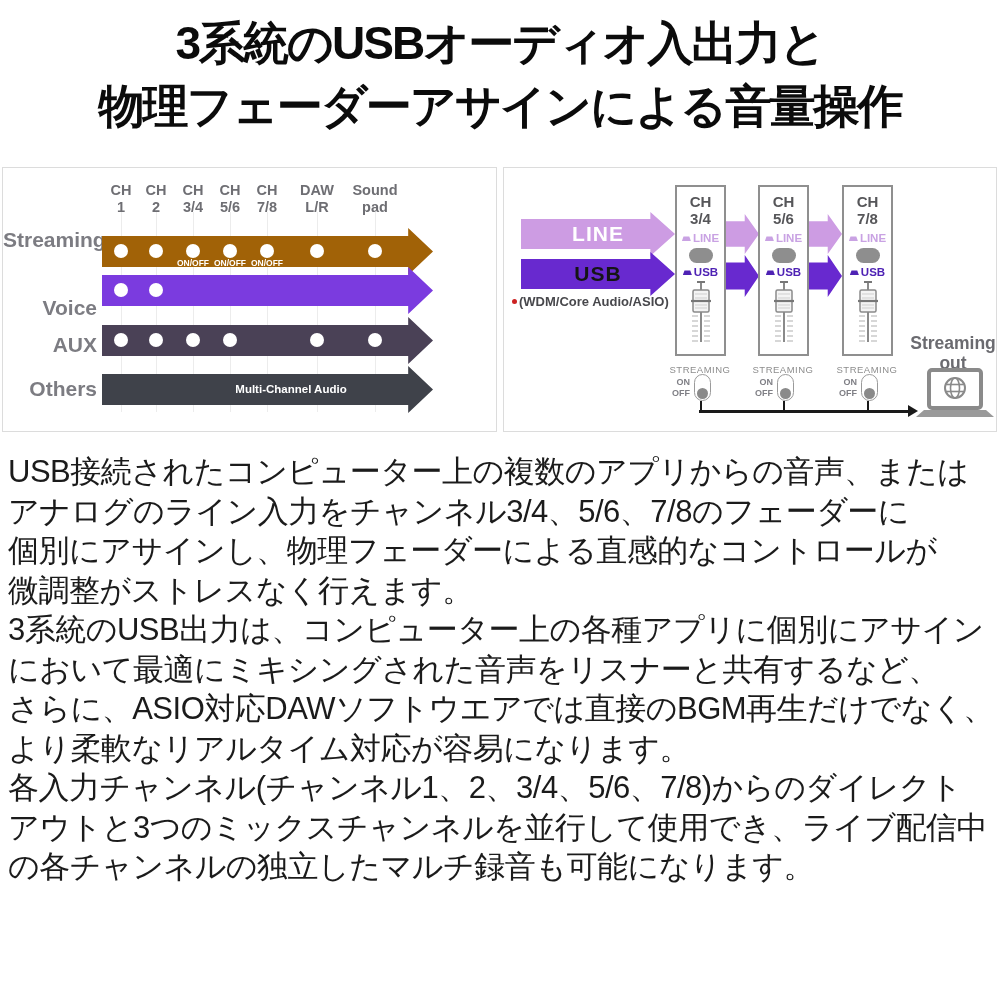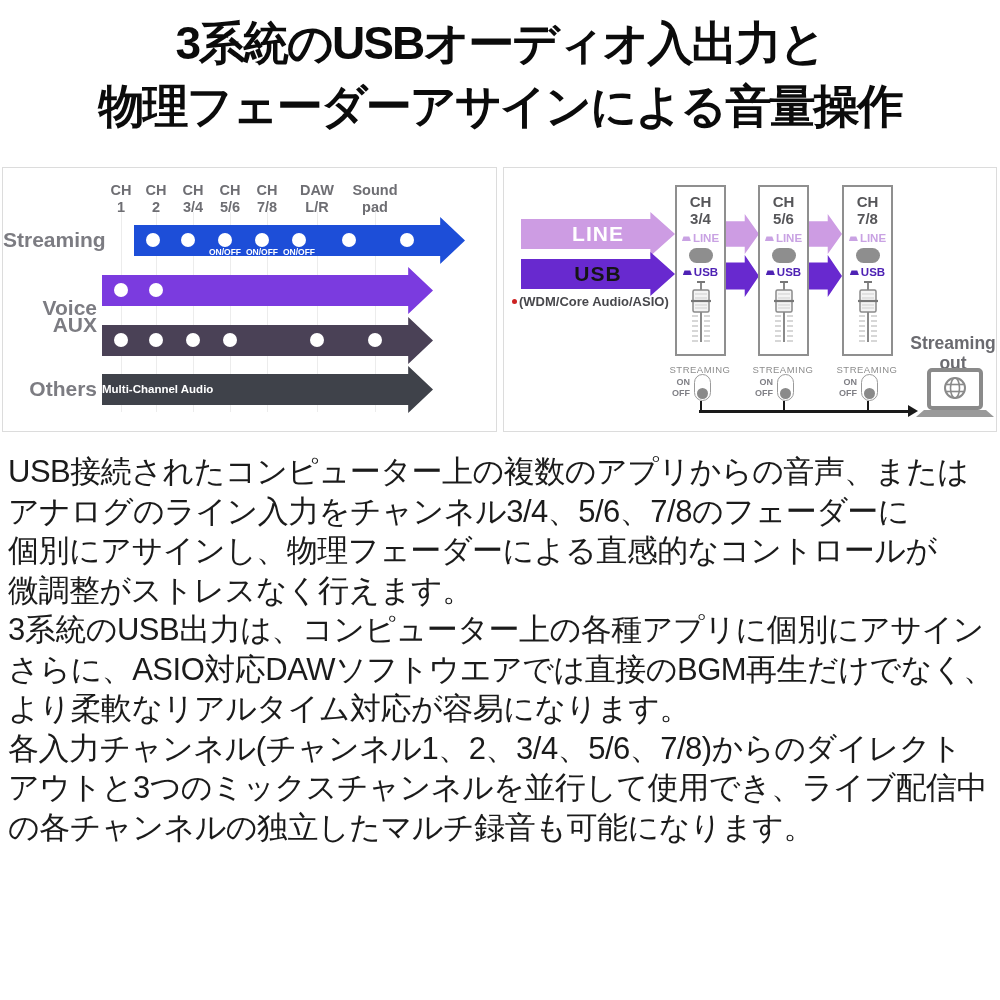--- a/index.html
+++ b/index.html
@@ -13,21 +13,21 @@
   .panel-left{left:2px;width:495px;}
   .panel-right{left:503px;width:494px;}
   
   .col-head{position:absolute;top:14px;width:50px;text-align:center;font-size:14.5px;font-weight:bold;
             color:#6e6e73;line-height:17px;}
   .gridline{position:absolute;top:44px;height:200px;width:1px;background:#ececec;}
   .bar{position:absolute;left:99px;width:331px;height:47px;
        clip-path:polygon(0 17%,92.5% 17%,92.5% 0,100% 50%,92.5% 100%,92.5% 83%,0 83%);}
   .dot{position:absolute;top:16px;width:14px;height:14px;border-radius:50%;background:#fff;}
   .onoff{position:absolute;top:30px;width:34px;text-align:center;font-size:8.5px;font-weight:bold;color:#fff;}
-  .bar-text{position:absolute;left:0;top:17px;width:306px;font-size:11.5px;font-weight:bold;color:#fff;}
+  .bar-text{position:absolute;left:0;top:17px;width:306px;text-align:center;font-size:11.5px;font-weight:bold;color:#fff;padding-left:36px;}
   .row-label{position:absolute;left:0;width:94px;text-align:right;font-size:21px;font-weight:bold;color:#7c7c82;}
   .pc-box{position:absolute;left:428px;top:41px;width:46px;height:203px;background:#fff;border:2px solid #9c9c9c;
           box-sizing:border-box;z-index:2;display:flex;flex-direction:column;align-items:center;justify-content:center;}
   .laptop-s-screen{width:26px;height:17px;border:2px solid #8a8a8a;border-radius:2px;box-sizing:border-box;}
   .laptop-s-base{width:34px;height:4px;background:#9a9a9a;margin-top:1px;
                  clip-path:polygon(10% 0,90% 0,100% 100%,0 100%);}
   .pc-label{margin-top:5px;font-size:17px;font-weight:bold;color:#78787e;}
   
   .in-arrow{position:absolute;left:17px;width:154px;height:44px;display:flex;align-items:center;justify-content:center;
             clip-path:polygon(0 16%,84% 16%,84% 0,100% 50%,84% 100%,84% 84%,0 84%);
@@ -89,24 +89,24 @@
     <div class="col-head" style="left:93px"><span>CH</span><br><span>1</span></div>
     <div class="col-head" style="left:128px"><span>CH</span><br><span>2</span></div>
     <div class="col-head" style="left:165px"><span>CH</span><br><span>3/4</span></div>
     <div class="col-head" style="left:202px"><span>CH</span><br><span>5/6</span></div>
     <div class="col-head" style="left:239px"><span>CH</span><br><span>7/8</span></div>
     <div class="col-head" style="left:289px"><span>DAW</span><br><span>L/R</span></div>
     <div class="col-head" style="left:347px"><span>Sound</span><br><span>pad</span></div>
 
     <div class="row-label" style="top:60px">Streaming</div>
     <div class="row-label" style="top:128px">Voice</div>
-    <div class="row-label" style="top:145px">AUX</div>
+    <div class="row-label" style="top:165px">AUX</div>
     <div class="row-label" style="top:209px">Others</div>
 
-    <div class="bar" style="top: 49px; background: #1d4ed8; margin-left: 32px;">
+    <div class="bar" style="top: 60px; background: #a16207;">
         <div class="dot" style="left: 12px;"></div>
         <div class="dot" style="left: 47px;"></div>
         <div class="dot" style="left: 84px;"></div>
         <div class="dot" style="left: 121px;"></div>
         <div class="dot" style="left: 158px;"></div>
         <div class="dot" style="left: 208px;"></div>
         <div class="dot" style="left: 266px;"></div>
         <div class="onoff" style="left: 74px;">ON/OFF</div>
         <div class="onoff" style="left: 111px;">ON/OFF</div>
         <div class="onoff" style="left: 148px;">ON/OFF</div>
@@ -290,20 +290,21 @@
       <polygon points="8,43 70,43 78,50 0,50" fill="#9a9a9a"></polygon>
     </svg>
   </div>
 
   <div class="body-text">
     <div>USB接続されたコンピューター上の複数のアプリからの音声、または</div>
     <div>アナログのライン入力をチャンネル3/4、5/6、7/8のフェーダーに</div>
     <div>個別にアサインし、物理フェーダーによる直感的なコントロールが</div>
     <div>微調整がストレスなく行えます。</div>
     <div>3系統のUSB出力は、コンピューター上の各種アプリに個別にアサイン</div>
+    <div>において最適にミキシングされた音声をリスナーと共有するなど、</div>
     <div>さらに、ASIO対応DAWソフトウエアでは直接のBGM再生だけでなく、</div>
     <div>より柔軟なリアルタイム対応が容易になります。</div>
     <div>各入力チャンネル(チャンネル1、2、3/4、5/6、7/8)からのダイレクト</div>
     <div>アウトと3つのミックスチャンネルを並行して使用でき、ライブ配信中</div>
     <div>の各チャンネルの独立したマルチ録音も可能になります。</div>
   </div>
 
 </div>
 
 </body></html>

